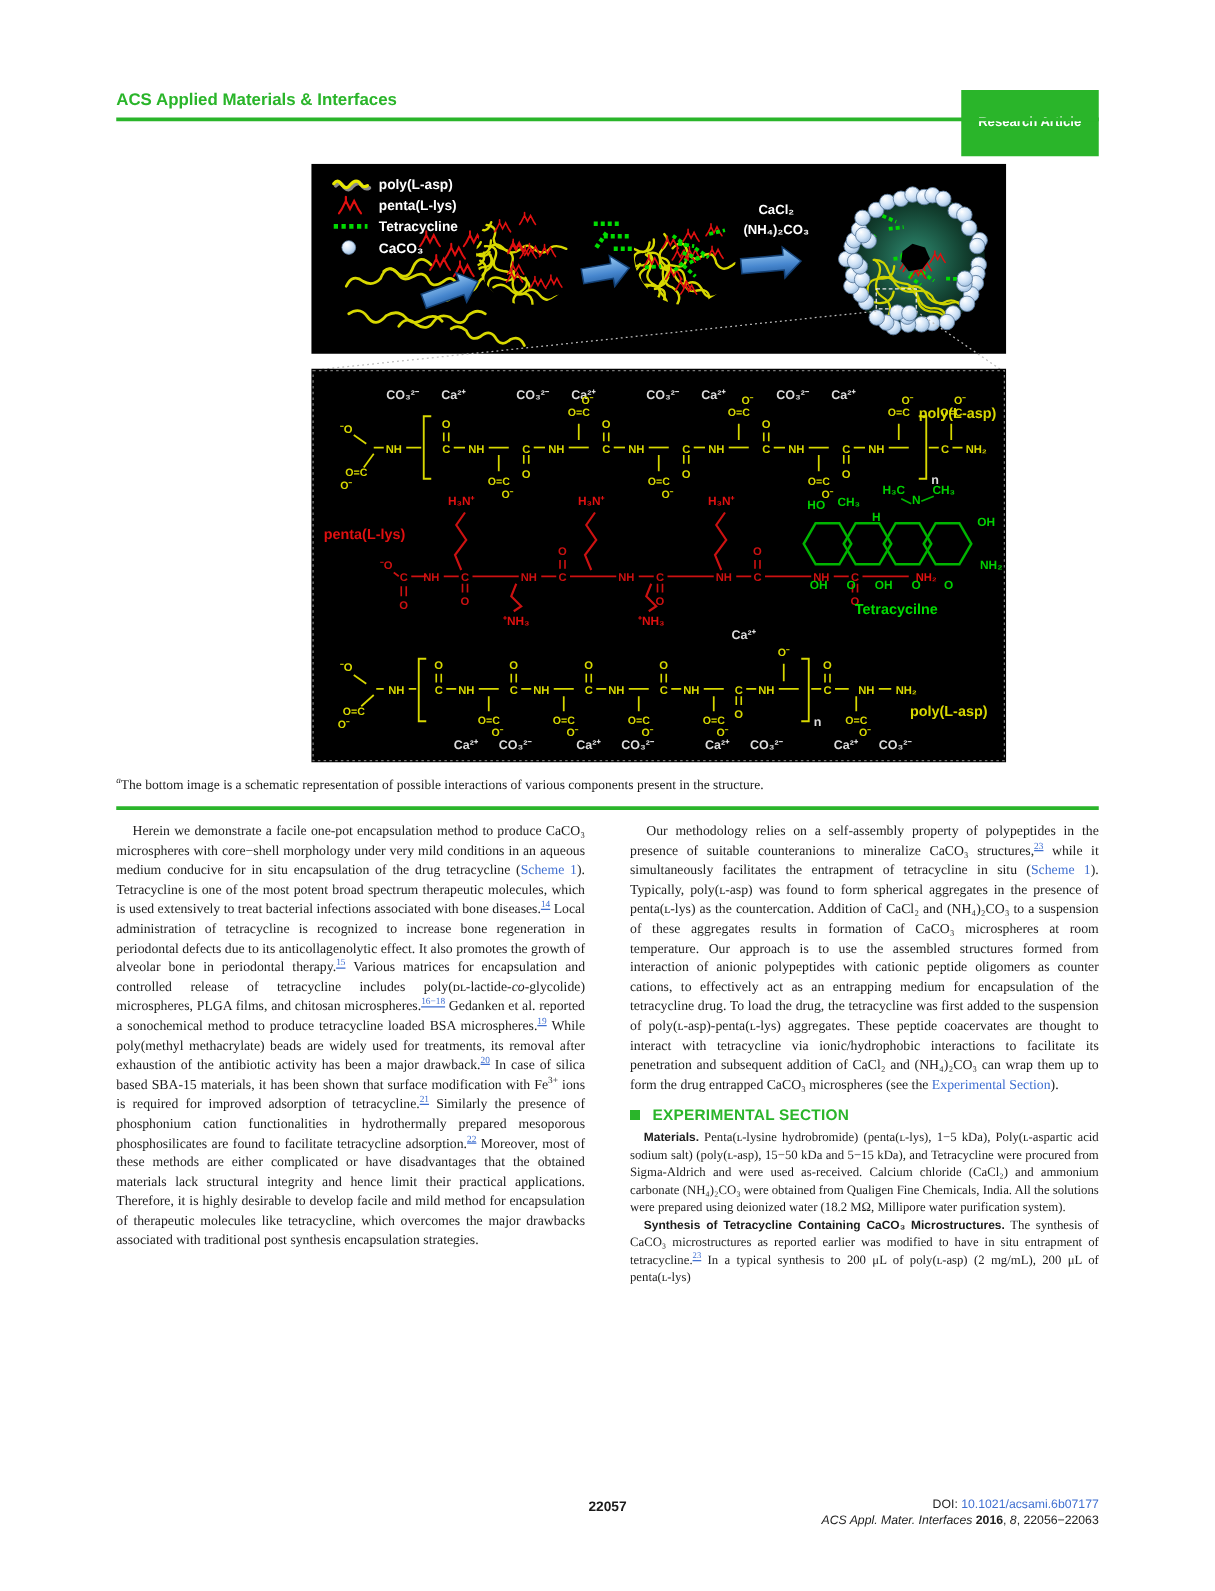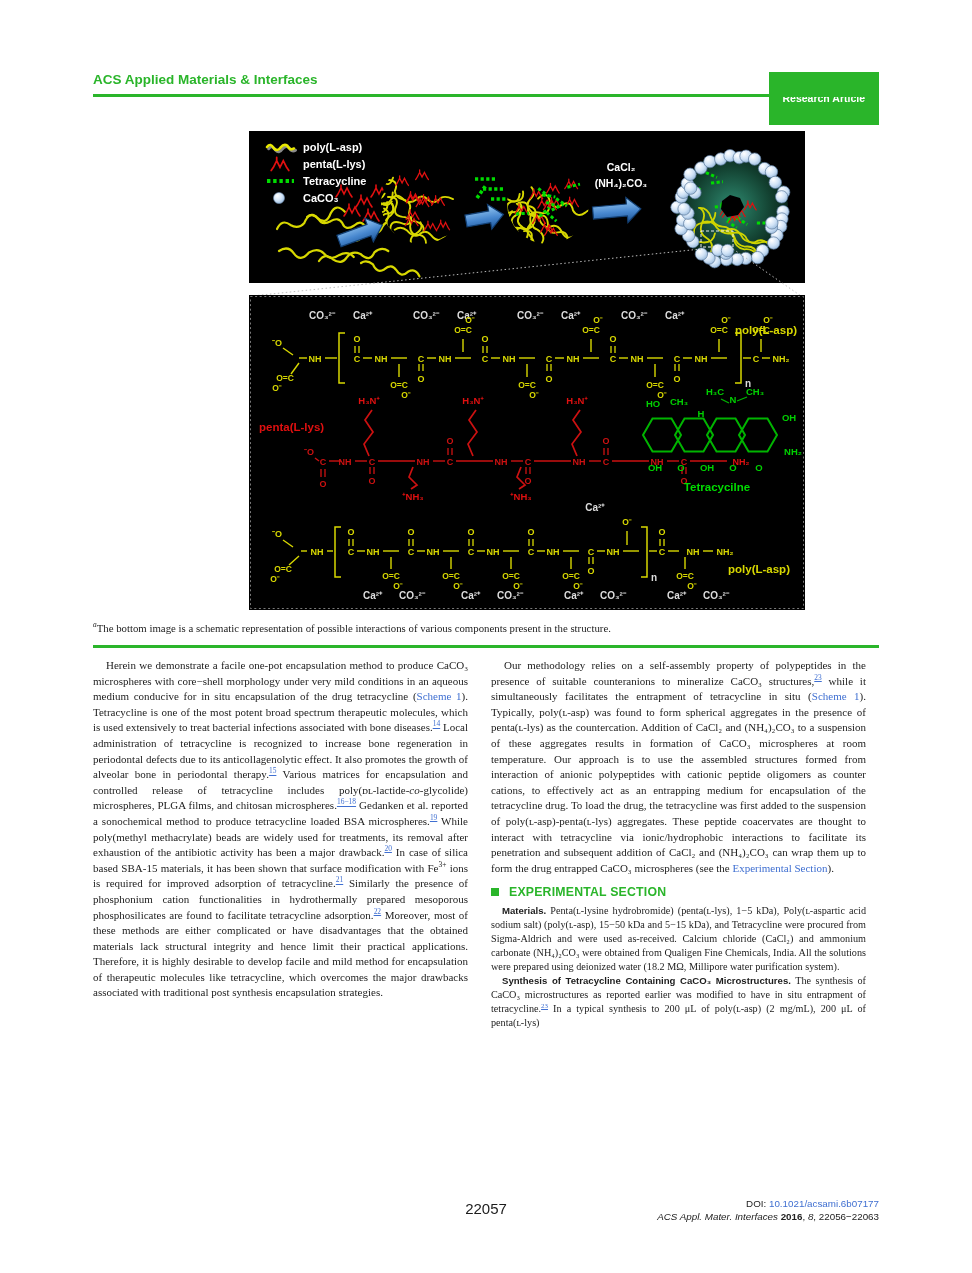--- a/index.html
+++ b/index.html
@@ -11,41 +11,41 @@
   .badge{position:absolute;right:93px;top:72px;height:21px;line-height:21px;padding:16px 14px;
         background:var(--green);color:#fff;font-family:"Liberation Sans",sans-serif;
         font-weight:bold;font-size:10.5px;}
   .header-rule{position:absolute;left:93px;right:93px;top:94px;height:2.5px;background:var(--green);}
   .scheme-title{position:absolute;left:93px;top:106px;right:93px;font-weight:bold;font-size:12.5px;}
   
   .figure-wrap{position:absolute;left:207px;top:131px;width:556px;height:602px;margin-left:42px;}
   .footnote{position:absolute;left:93px;right:93px;top:622px;font-size:10.8px;}
   .footnote-rule{position:absolute;left:93px;right:93px;top:645px;height:2.5px;background:var(--green);}
   
-  .columns{position:absolute;left:93px;top:658px;width:786px;display:flex;gap:23px;}
+  .columns{position:absolute;left:93px;top:658px;width:786px;display:flex;gap:36px;}
   .col{width:375px;}
   .para{font-size:11px;line-height:15.6px;text-align:justify;text-indent:13px;margin:0;}
   .para-small{font-size:10.2px;line-height:14px;text-align:justify;text-indent:11px;margin:0;}
   .exp-heading{margin-top:9px;margin-bottom:5px;font-family:"Liberation Sans",sans-serif;
         font-weight:bold;font-size:12.3px;color:var(--green);letter-spacing:.2px;}
   .exp-square{display:inline-block;width:8px;height:8px;background:var(--green);margin-right:10px;}
   
   .sg-p{}
   .sg-l{color:var(--link);}
   .sg-i{font-style:italic;}
   .sg-b{font-family:Liberation Sans, sans-serif;font-weight:bold;font-size:94%;}
   .sg-bb{font-weight:bold;}
   .sg-s,.sg-sl,.sg-sub,.sg-supi{font-size:68%;line-height:0;}
   .sg-s,.sg-sl,.sg-supi{vertical-align:super;}
   .sg-sub{vertical-align:sub;}
   .sg-sl{color:var(--link);text-decoration:underline;}
   .sg-supi{font-style:italic;}
   
   .page-number{position:absolute;left:0;right:0;top:1200px;text-align:center;
-        font-family:"Liberation Sans",sans-serif;font-weight:normal;font-size:15px;}
+        font-family:"Liberation Sans",sans-serif;font-weight:bold;font-size:11px;}
   .footer-right{position:absolute;right:93px;top:1198px;text-align:right;
         font-family:"Liberation Sans",sans-serif;font-size:9.8px;line-height:12.5px;color:#222;}
   :root{--green:#2ab52a;--link:#3f6fd1;}
 </style>
 </head>
 <body>
 
 <div class="page">
 
   <div class="journal-title">ACS Applied Materials &amp; Interfaces</div>

